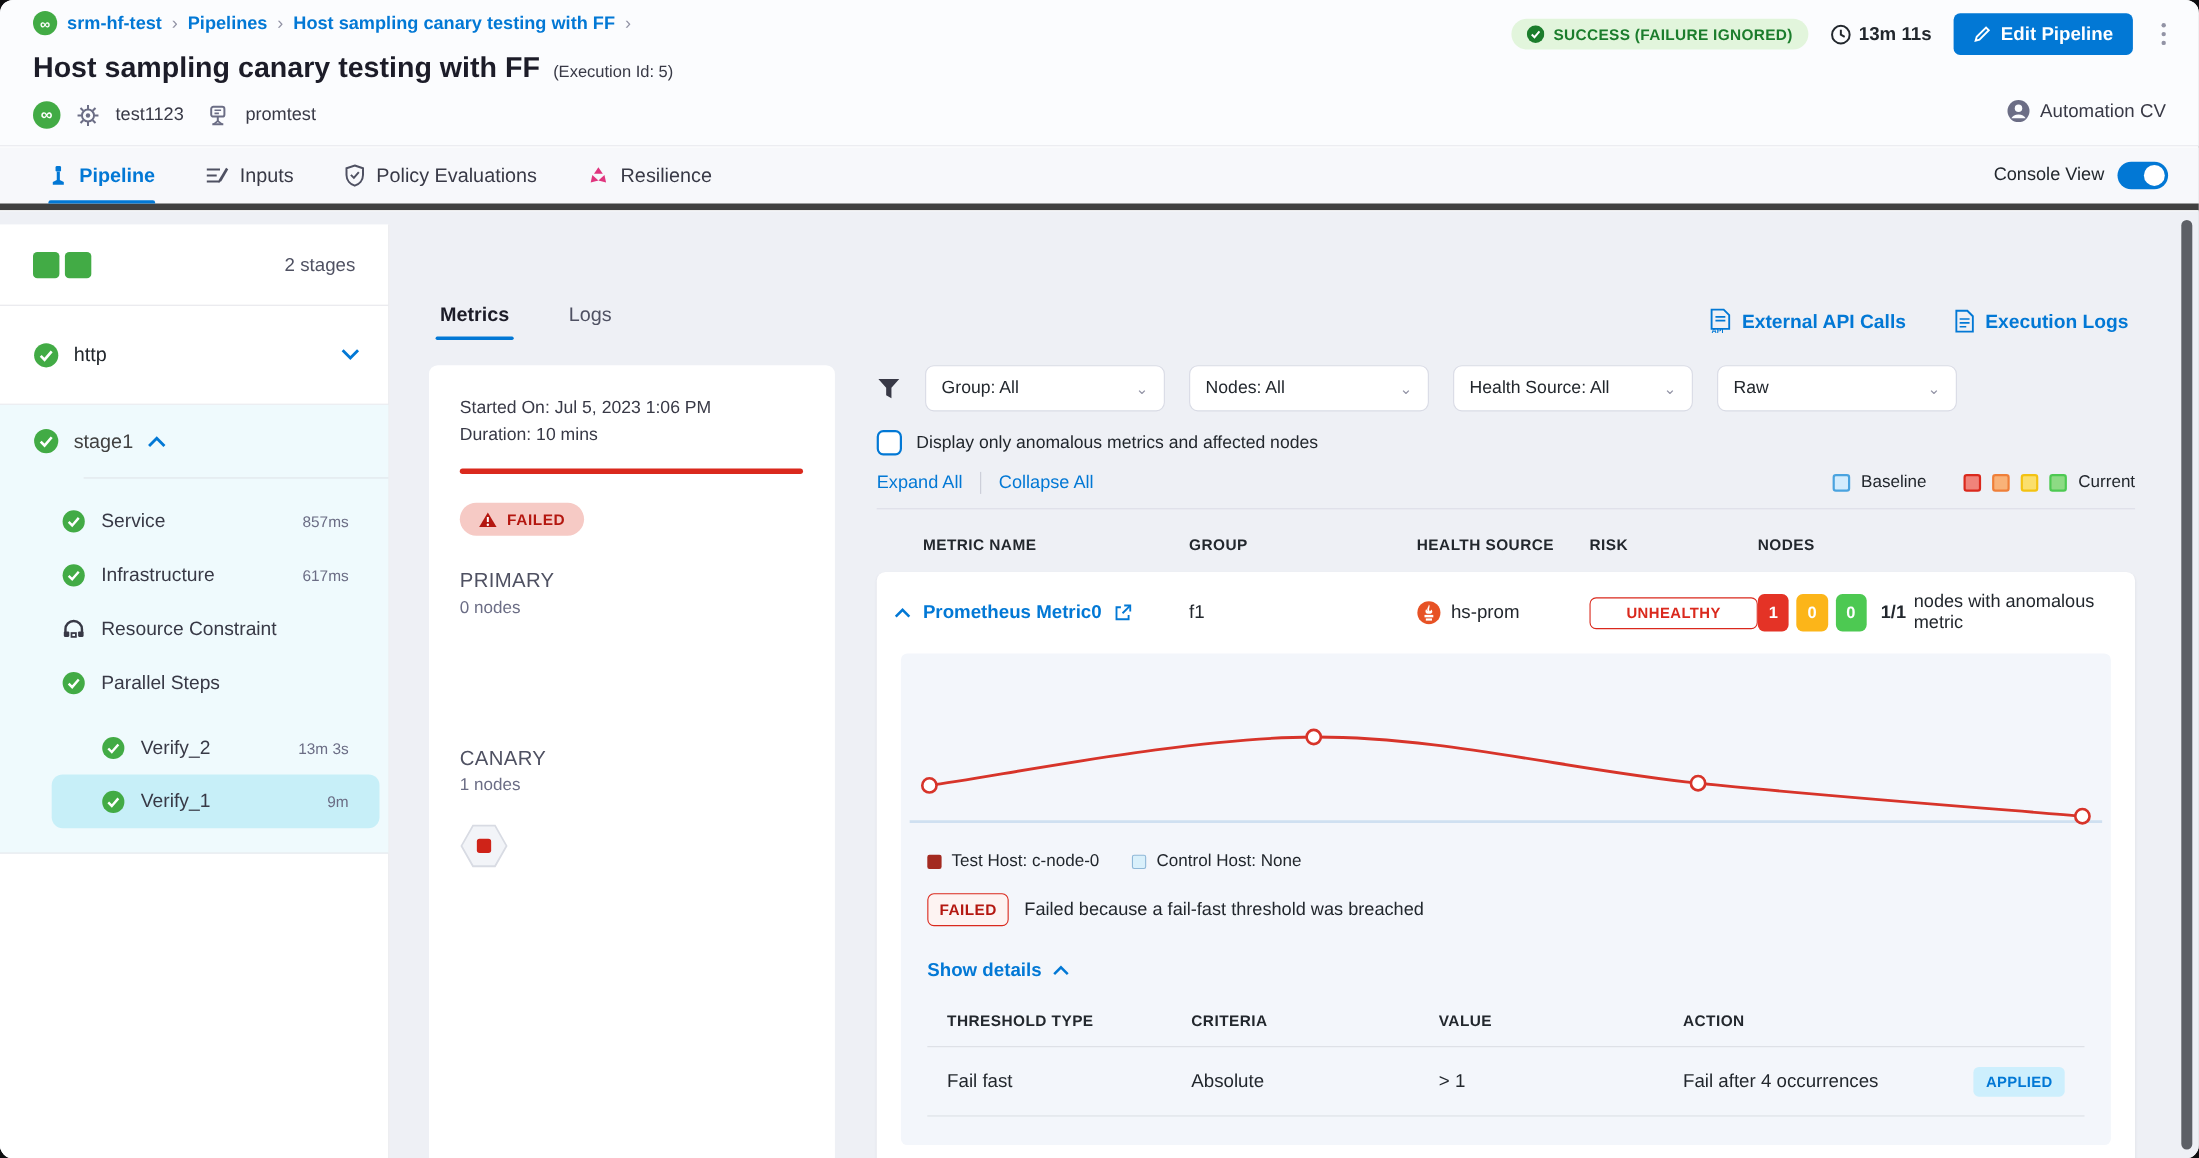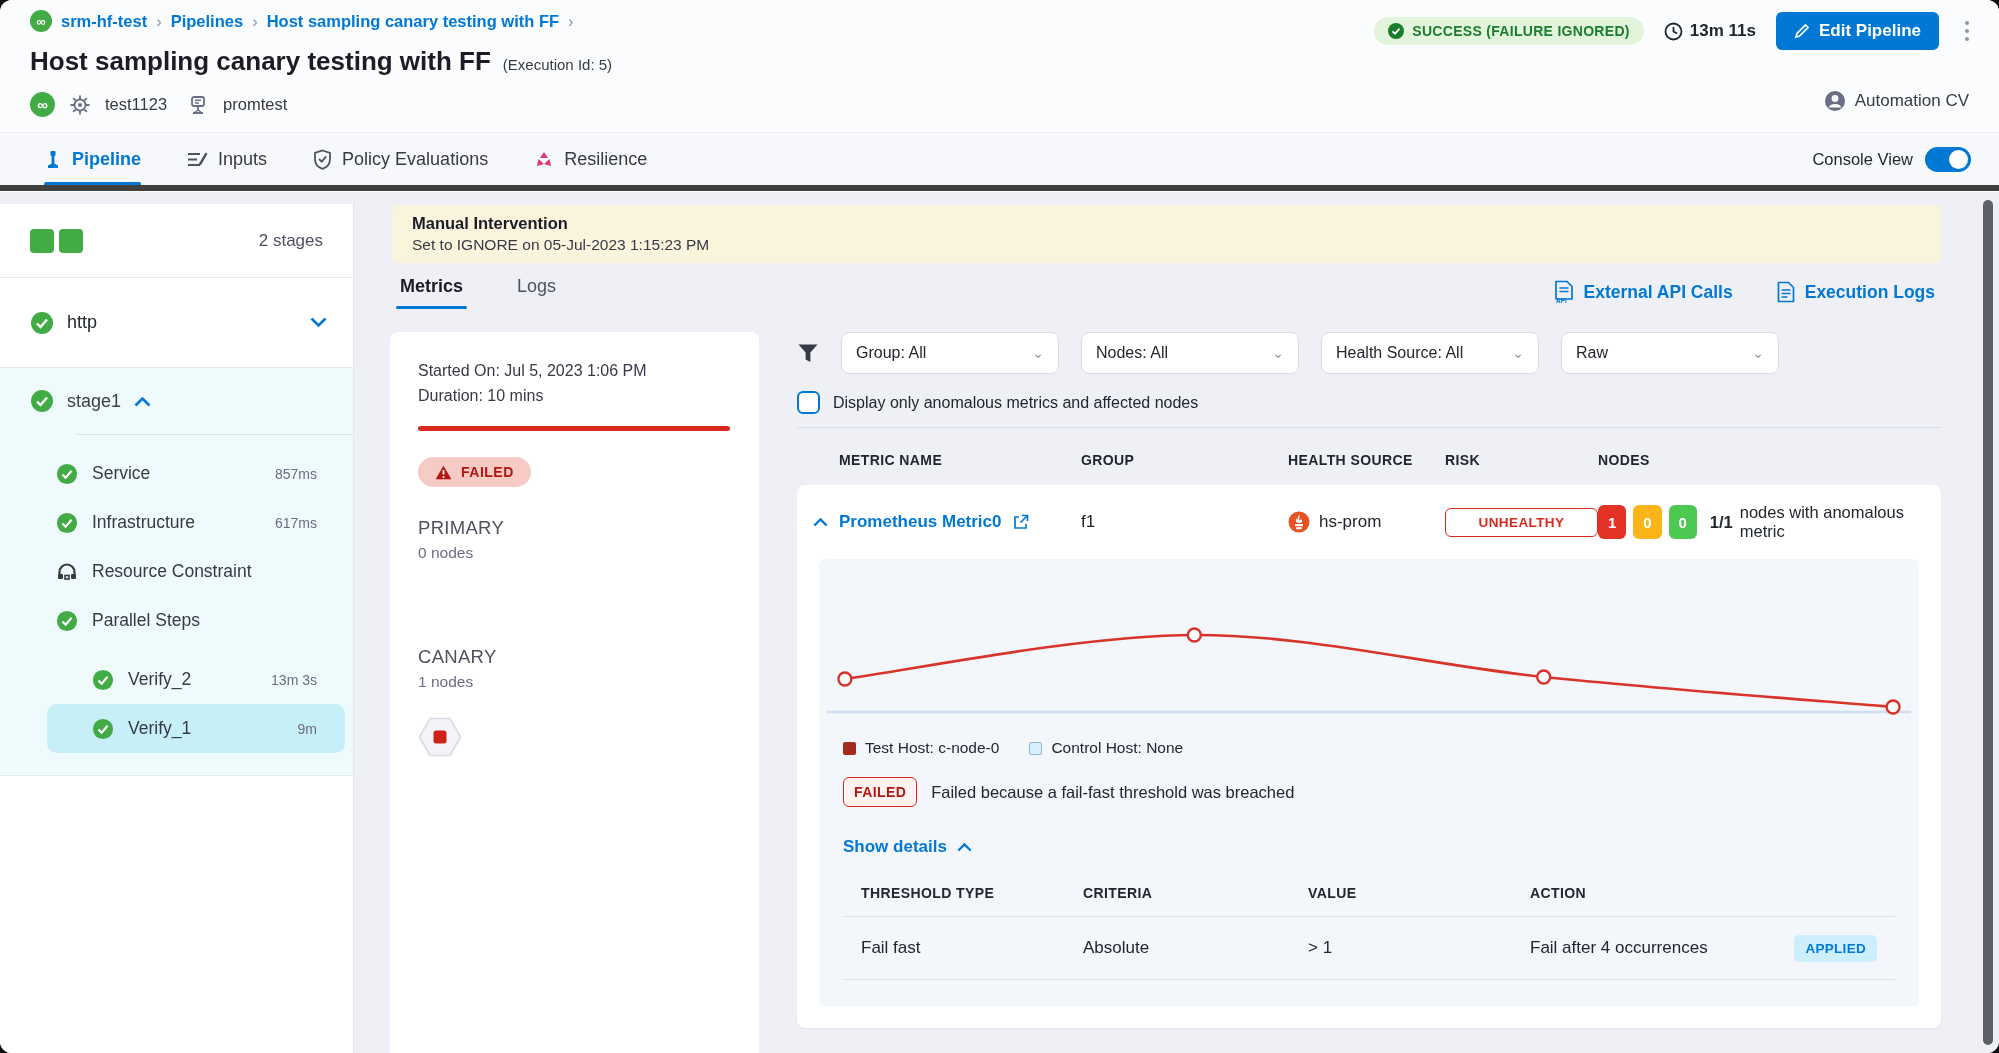--- a/index.html
+++ b/index.html
@@ -327,24 +327,20 @@
               <polyline points="7,12.5 10.5,16 17,8.5" fill="none" stroke="#fff" stroke-width="2.4"></polyline>
             </svg>
           <span class="lbl">Verify_1</span>
           <span class="step-dur">9m</span>
         </div>
       </div>
     </div>
 
     <div class="main">
 
-      <div class="mi-banner">
-        <div class="mi-title">Manual Intervention</div>
-        <div class="mi-sub">Set to IGNORE on 05-Jul-2023 1:15:23 PM</div>
-      </div>
 
       <div class="inner-tabs">
         <div class="itab active">Metrics</div>
         <div class="itab">Logs</div>
       </div>
 
       <div class="top-links">
         <div class="doc-link">
           <svg width="20" height="24" viewBox="0 0 20 24">
               <path d="M2 1.5 H13 L18 6.5 V19 H2 Z" fill="none" stroke="#0278d5" stroke-width="1.7"></path>
@@ -376,21 +372,21 @@
                 <line x1="8.5" y1="5" x2="8.5" y2="9.5" stroke="#fff" stroke-width="1.8"></line>
                 <circle cx="8.5" cy="12" r="1.1" fill="#fff"></circle>
               </svg>
             <span>FAILED</span>
           </div>
         </div>
         <div style="margin-top:30px;">
           <div class="grp-title">PRIMARY</div>
           <div class="grp-nodes">0 nodes</div>
         </div>
-        <div style="margin-top:84px;">
+        <div style="margin-top:116px;">
           <div class="grp-title">CANARY</div>
           <div class="grp-nodes">1 nodes</div>
         </div>
         <div class="hexwrap">
           <svg width="44" height="40" viewBox="0 0 44 40">
               <polygon points="12,1.5 32,1.5 42.5,20 32,38.5 12,38.5 1.5,20" fill="#f2f4f8" stroke="#d8dbe3" stroke-width="1.6"></polygon>
               <rect x="15.5" y="13.5" width="13" height="13" rx="2.5" fill="#cf2318"></rect>
             </svg>
         </div>
       </div>
@@ -416,20 +412,37 @@
               <span>Raw</span>
               <span class="car">⌄</span>
             </div>
         </div>
 
         <div class="chk-row">
           <div class="chkbox"></div>
           <span>Display only anomalous metrics and affected nodes</span>
         </div>
 
+        <div class="exp-row">
+          <div class="exp-links">
+            <span>Expand All</span>
+            <div class="vsep"></div>
+            <span>Collapse All</span>
+          </div>
+          <div class="legend">
+            <span class="lg-sq" style="background:#d3ecfd;border:2px solid #4aa3df;"></span>
+            <span>Baseline</span>
+            <span style="width:14px;"></span>
+            <span class="lg-sq" style="background:#f0837a;border:2px solid #da291d;"></span>
+            <span class="lg-sq" style="background:#f9b278;border:2px solid #ef7f39;"></span>
+            <span class="lg-sq" style="background:#fbdf6c;border:2px solid #f3c212;"></span>
+            <span class="lg-sq" style="background:#8ddb84;border:2px solid #4dc952;"></span>
+            <span>Current</span>
+          </div>
+        </div>
 
         <div class="hdr-divider"></div>
 
         <div class="mt-grid mt-headers">
           <span>METRIC NAME</span>
           <span>GROUP</span>
           <span>HEALTH SOURCE</span>
           <span>RISK</span>
           <span>NODES</span>
         </div>

